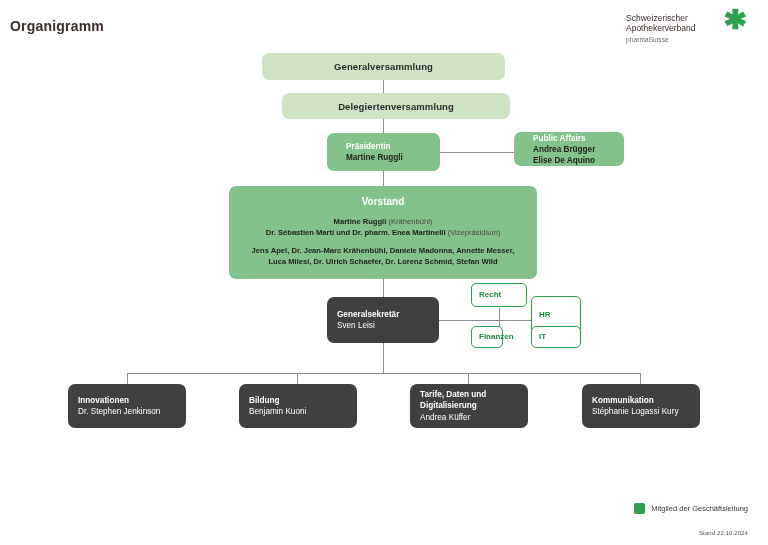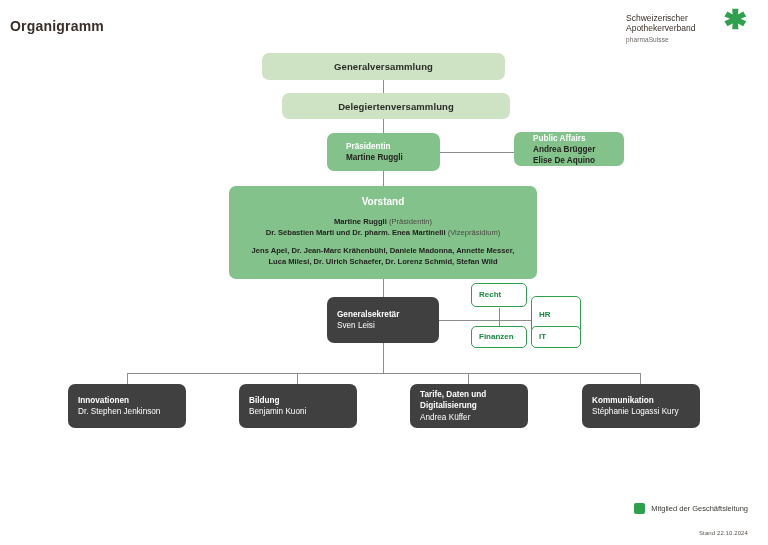--- a/index.html
+++ b/index.html
@@ -151,21 +151,21 @@
   <div class="node mid" style="left:514px;top:132px;width:110px;height:34px;">
     <div class="ttl">Public Affairs</div>
     <div class="sub">Andrea Brügger</div>
     <div class="sub">Elise De Aquino</div>
   </div>
 
   <div class="node board" style="left:229px;top:186px;width:308px;height:93px;">
     <div class="ttl">Vorstand</div>
     <div class="row">
       <span>Martine Ruggli</span>
-      <span class="note">(Präsidentin)</span>
+      <span class="note">(Krähenbühl)</span>
     </div>
     <div class="row">
       <span>Dr. Sébastien Marti und Dr. pharm. Enea Martinelli</span>
       <span class="note">(Vizepräsidium)</span>
     </div>
     <div class="gap"></div>
     <div class="row">Jens Apel, Dr. Jean-Marc Krähenbühl, Daniele Madonna, Annette Messer,</div>
     <div class="row">Luca Milesi, Dr. Ulrich Schaefer, Dr. Lorenz Schmid, Stefan Wild</div>
   </div>
 
@@ -173,21 +173,21 @@
     <div class="ttl">Generalsekretär</div>
     <div class="sub">Sven Leisi</div>
   </div>
 
   <div class="node chip" style="left:471px;top:283px;width:56px;height:24px;">
     <div class="ttl">Recht</div>
   </div>
   <div class="node chip" style="left:531px;top:296px;width:50px;height:38px;">
     <div class="ttl">HR</div>
   </div>
-  <div class="node chip" style="left:471px;top:326px;width:56px;height:22px;">
+  <div class="node chip" style="left:471px;top:326px;width:32px;height:22px;">
     <div class="ttl">Finanzen</div>
   </div>
   <div class="node chip" style="left:531px;top:326px;width:50px;height:22px;">
     <div class="ttl">IT</div>
   </div>
 
   <div class="node strong" style="left:68px;top:384px;width:118px;height:44px;">
     <div class="ttl">Innovationen</div>
     <div class="sub">Dr. Stephen Jenkinson</div>
   </div>

